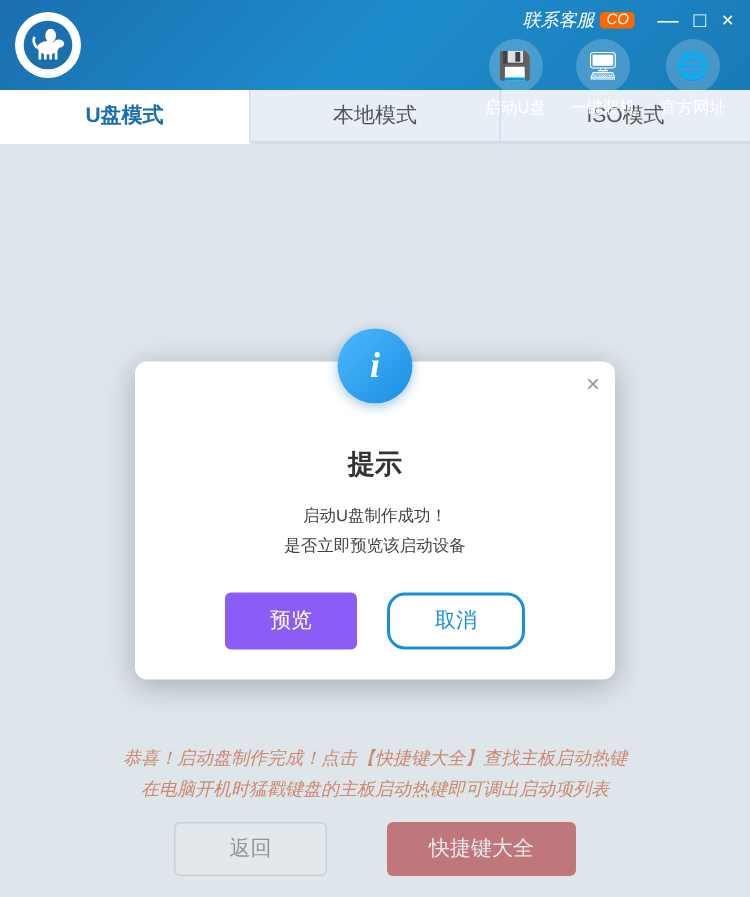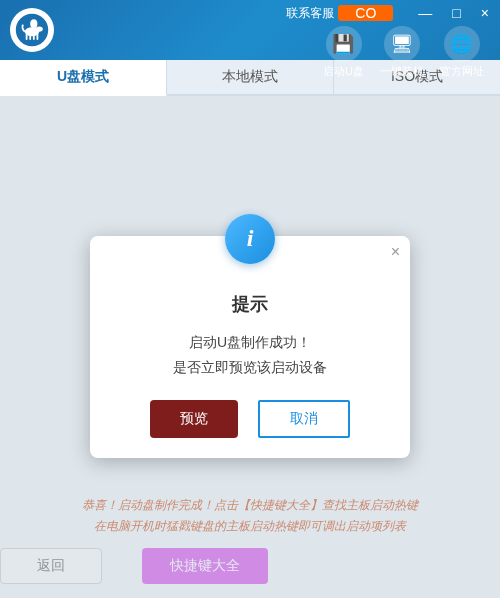--- a/index.html
+++ b/index.html
@@ -62,21 +62,22 @@
       top: 0;
       right: 0;
       display: flex;
       flex-direction: column;
       align-items: flex-end;
     }
     .window-controls {
       display: flex;
       align-items: center;
       padding: 4px 6px 0 0;
-      gap: 10px;
+      gap: 0;
+      font-style: italic;
     }
     .window-btn {
       color: #fff;
       font-size: 14px;
       cursor: pointer;
       padding: 1px 5px;
       border-radius: 2px;
     }
     .kefu-area {
       display: flex;
@@ -84,22 +85,22 @@
       padding: 0 10px 0 0;
       gap: 4px;
     }
     .kefu-text {
       color: #fff;
       font-size: 12px;
     }
     .kefu-badge {
       background: #ff6600;
       color: #fff;
-      font-size: 14px;
-      padding: 0 17px;
+      font-size: 10px;
+      padding: 0 4px;
       border-radius: 3px;
     }
     .nav-icons {
       display: flex;
       gap: 16px;
       padding-right: 16px;
       margin-top: 4px;
     }
     .nav-icon-item {
       display: flex;
@@ -215,46 +216,46 @@
       font-weight: bold;
     }
     .dialog-title {
       margin-top: 28px;
       font-size: 18px;
       color: #333;
       font-weight: bold;
     }
     .dialog-message {
       margin-top: 14px;
-      font-size: 14px;
+      font-size: 11px;
       color: #444;
       text-align: center;
       line-height: 1.8;
       padding: 0 20px;
     }
     .dialog-buttons {
       display: flex;
       gap: 20px;
       margin-top: 20px;
     }
     .btn-preview {
-      background: #7f1d1d;
+      background: #8b5cf6;
       color: #fff;
       border: none;
       border-radius: 4px;
       padding: 8px 30px;
       font-size: 14px;
       cursor: pointer;
       font-family: inherit;
     }
     .btn-cancel {
       background: #fff;
       color: #1a8fe0;
       border: 2px solid #1a8fe0;
-      border-radius: 2px;
+      border-radius: 12px;
       padding: 8px 30px;
       font-size: 14px;
       cursor: pointer;
       font-family: inherit;
     }
 
     
     .info-text {
       position: absolute;
       bottom: 60px;
@@ -266,35 +267,35 @@
       padding: 0 20px;
       font-style: italic;
     }
 
     
     .bottom-bar {
       position: absolute;
       bottom: 14px;
       left: 0; right: 0;
       display: flex;
-      justify-content: flex-start;
+      justify-content: center;
       gap: 40px;
     }
     .btn-return {
       background: #fff;
       color: #555;
       border: 1px solid #ccc;
       border-radius: 4px;
       padding: 8px 36px;
       font-size: 14px;
       cursor: pointer;
       font-family: inherit;
     }
     .btn-shortcut {
-      background: #d946ef;
+      background: #b91c1c;
       color: #fff;
       border: none;
       border-radius: 4px;
       padding: 8px 28px;
       font-size: 14px;
       cursor: pointer;
       font-family: inherit;
     }
   </style>
 </head>

